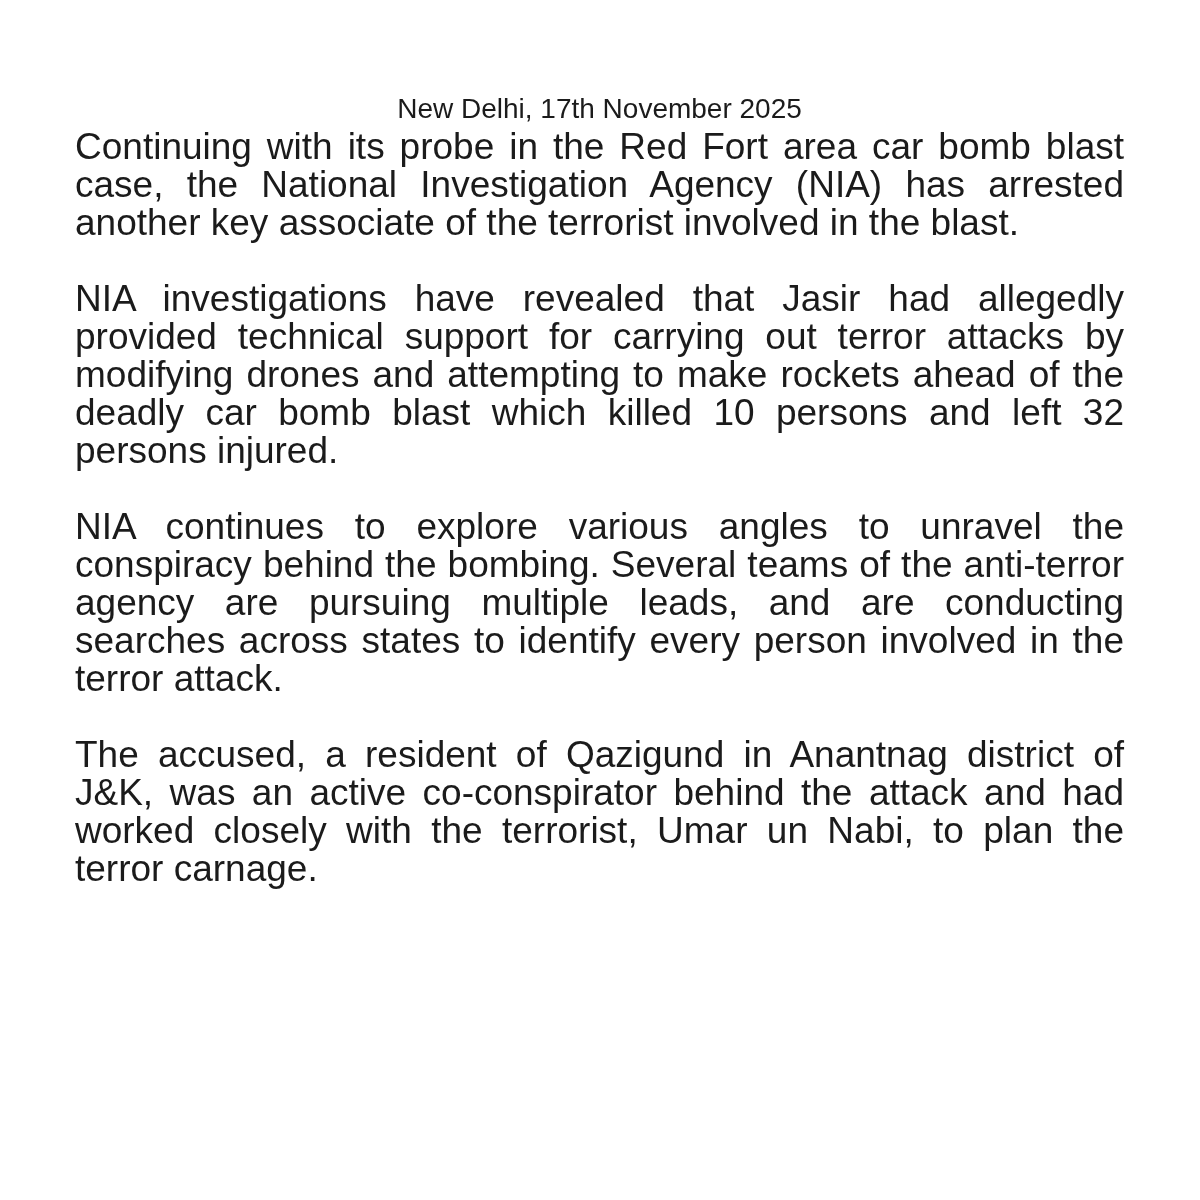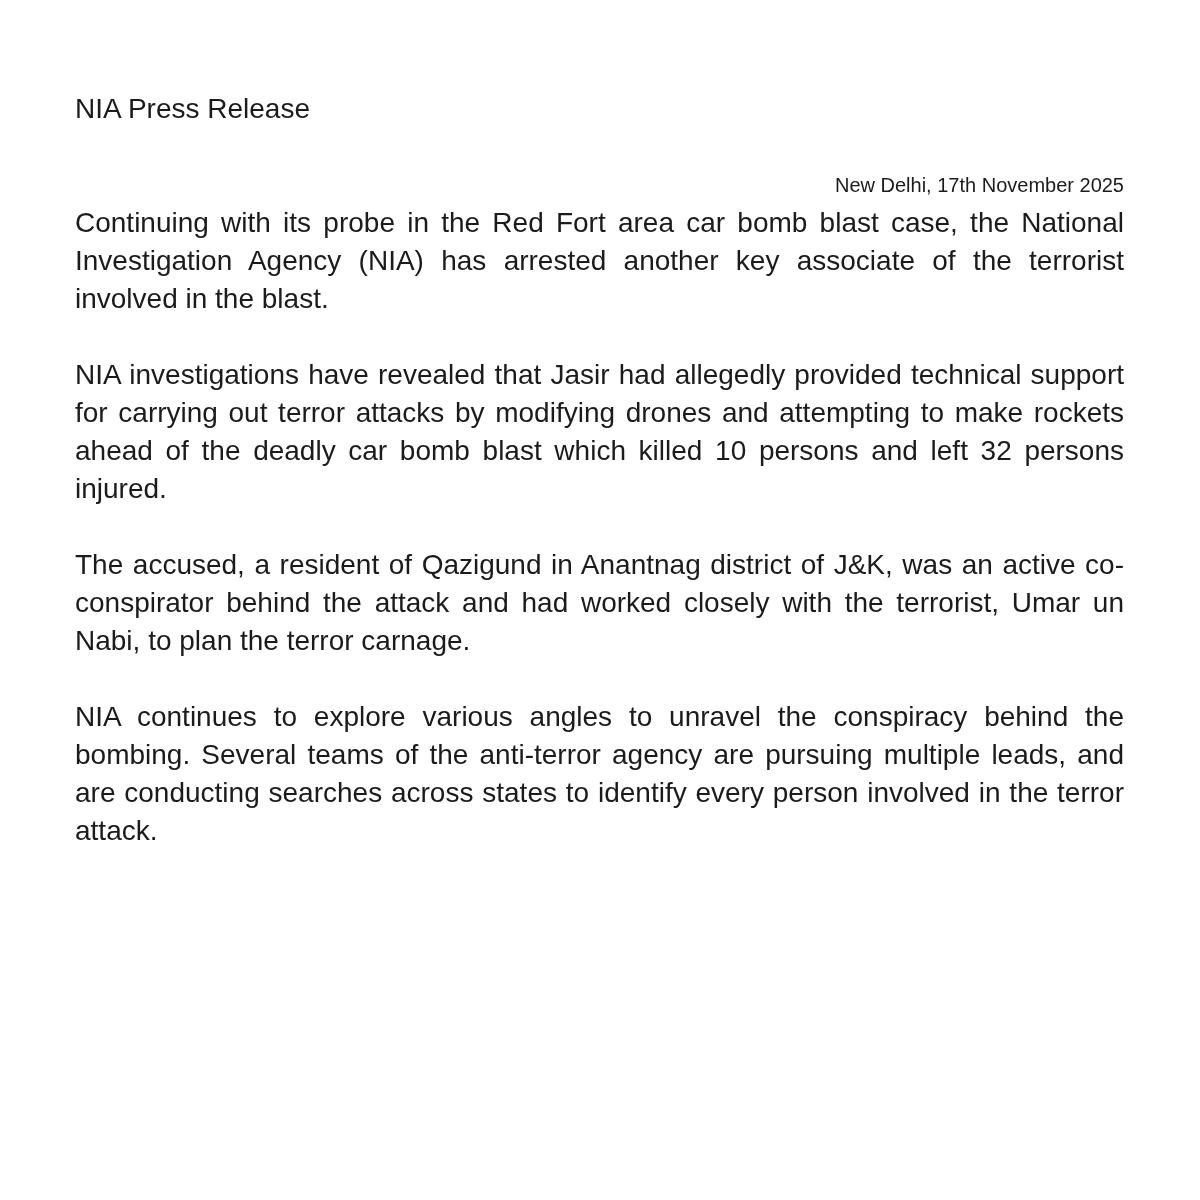--- a/index.html
+++ b/index.html
@@ -28,45 +28,44 @@
   .headline {
     font-size: 29px;
     line-height: 39px;
     font-weight: 700;
     margin: 0 0 38px 0;
     text-align: justify;
     text-justify: inter-word;
     letter-spacing: 0.2px;
   }
   .dateline {
-    font-size: 20px;
+    font-size: 28px;
     line-height: 38px;
     font-weight: 400;
     margin: 0;
-    text-align: right;
+    text-align: center;
   }
   .para {
-    font-size: 28px;
+    font-size: 37px;
     line-height: 38px;
     font-weight: 400;
     margin: 0 0 38px 0;
     text-align: justify;
     text-justify: inter-word;
   }
 </style>
 </head>
 <body>
 
 <div class="page">
-  <p class="kicker">NIA Press Release</p>
 
 
   <p class="dateline">New Delhi, 17th November 2025</p>
 
   <p class="para">Continuing with its probe in the Red Fort area car bomb blast case, the National Investigation Agency (NIA) has arrested another key associate of the terrorist involved in the blast.</p>
 
 
   <p class="para">NIA investigations have revealed that Jasir had allegedly provided technical support for carrying out terror attacks by modifying drones and attempting to make rockets ahead of the deadly car bomb blast  which killed 10 persons and left 32 persons injured.</p>
 
+  <p class="para">NIA continues to explore various angles to unravel the conspiracy  behind the bombing. Several teams of the anti-terror agency are pursuing multiple leads, and are conducting searches across states to identify every person involved in the terror attack.</p>
+
   <p class="para">The accused, a resident of Qazigund in Anantnag district of J&amp;K, was an active co-conspirator behind the attack and had worked closely with the terrorist, Umar un Nabi, to plan the terror carnage.</p>
-
-  <p class="para">NIA continues to explore various angles to unravel the conspiracy  behind the bombing. Several teams of the anti-terror agency are pursuing multiple leads, and are conducting searches across states to identify every person involved in the terror attack.</p>
 </div>
 
 </body></html>

